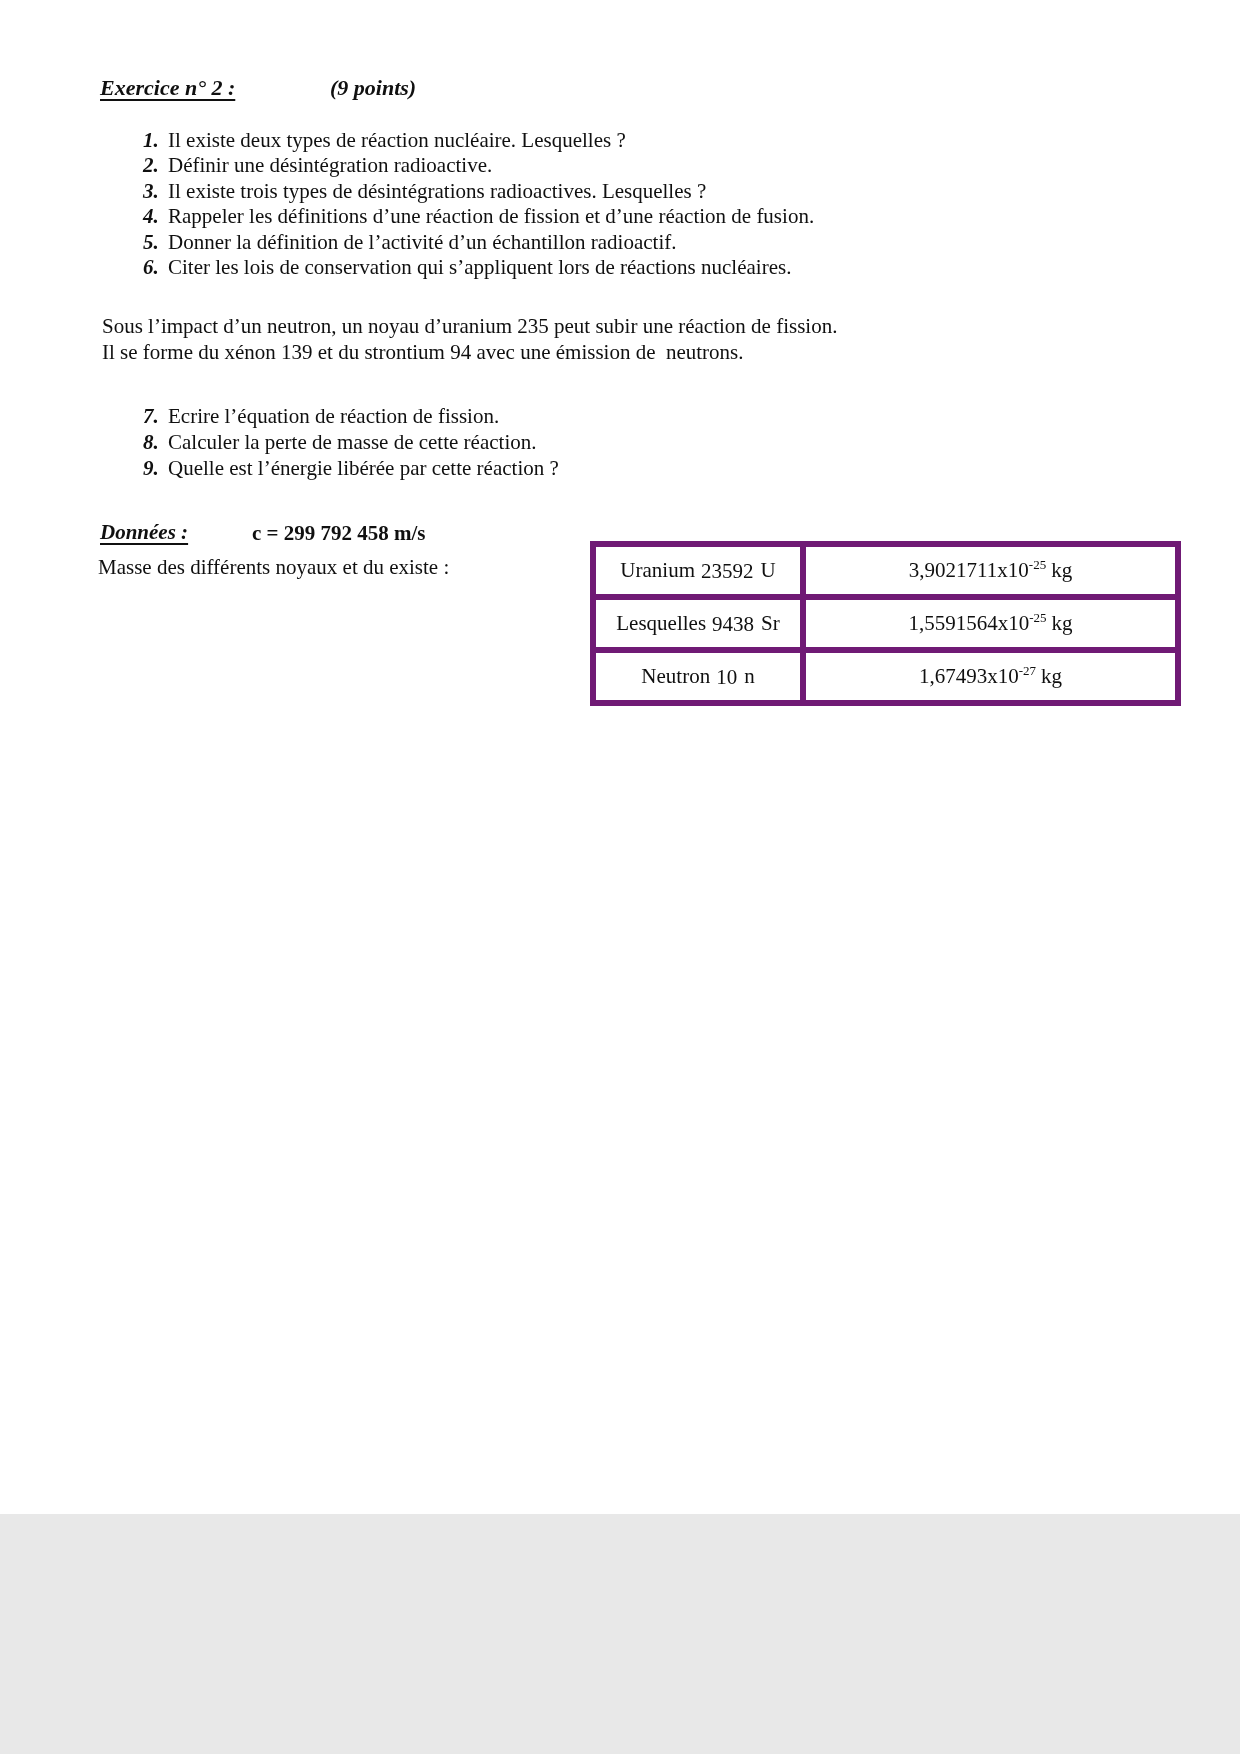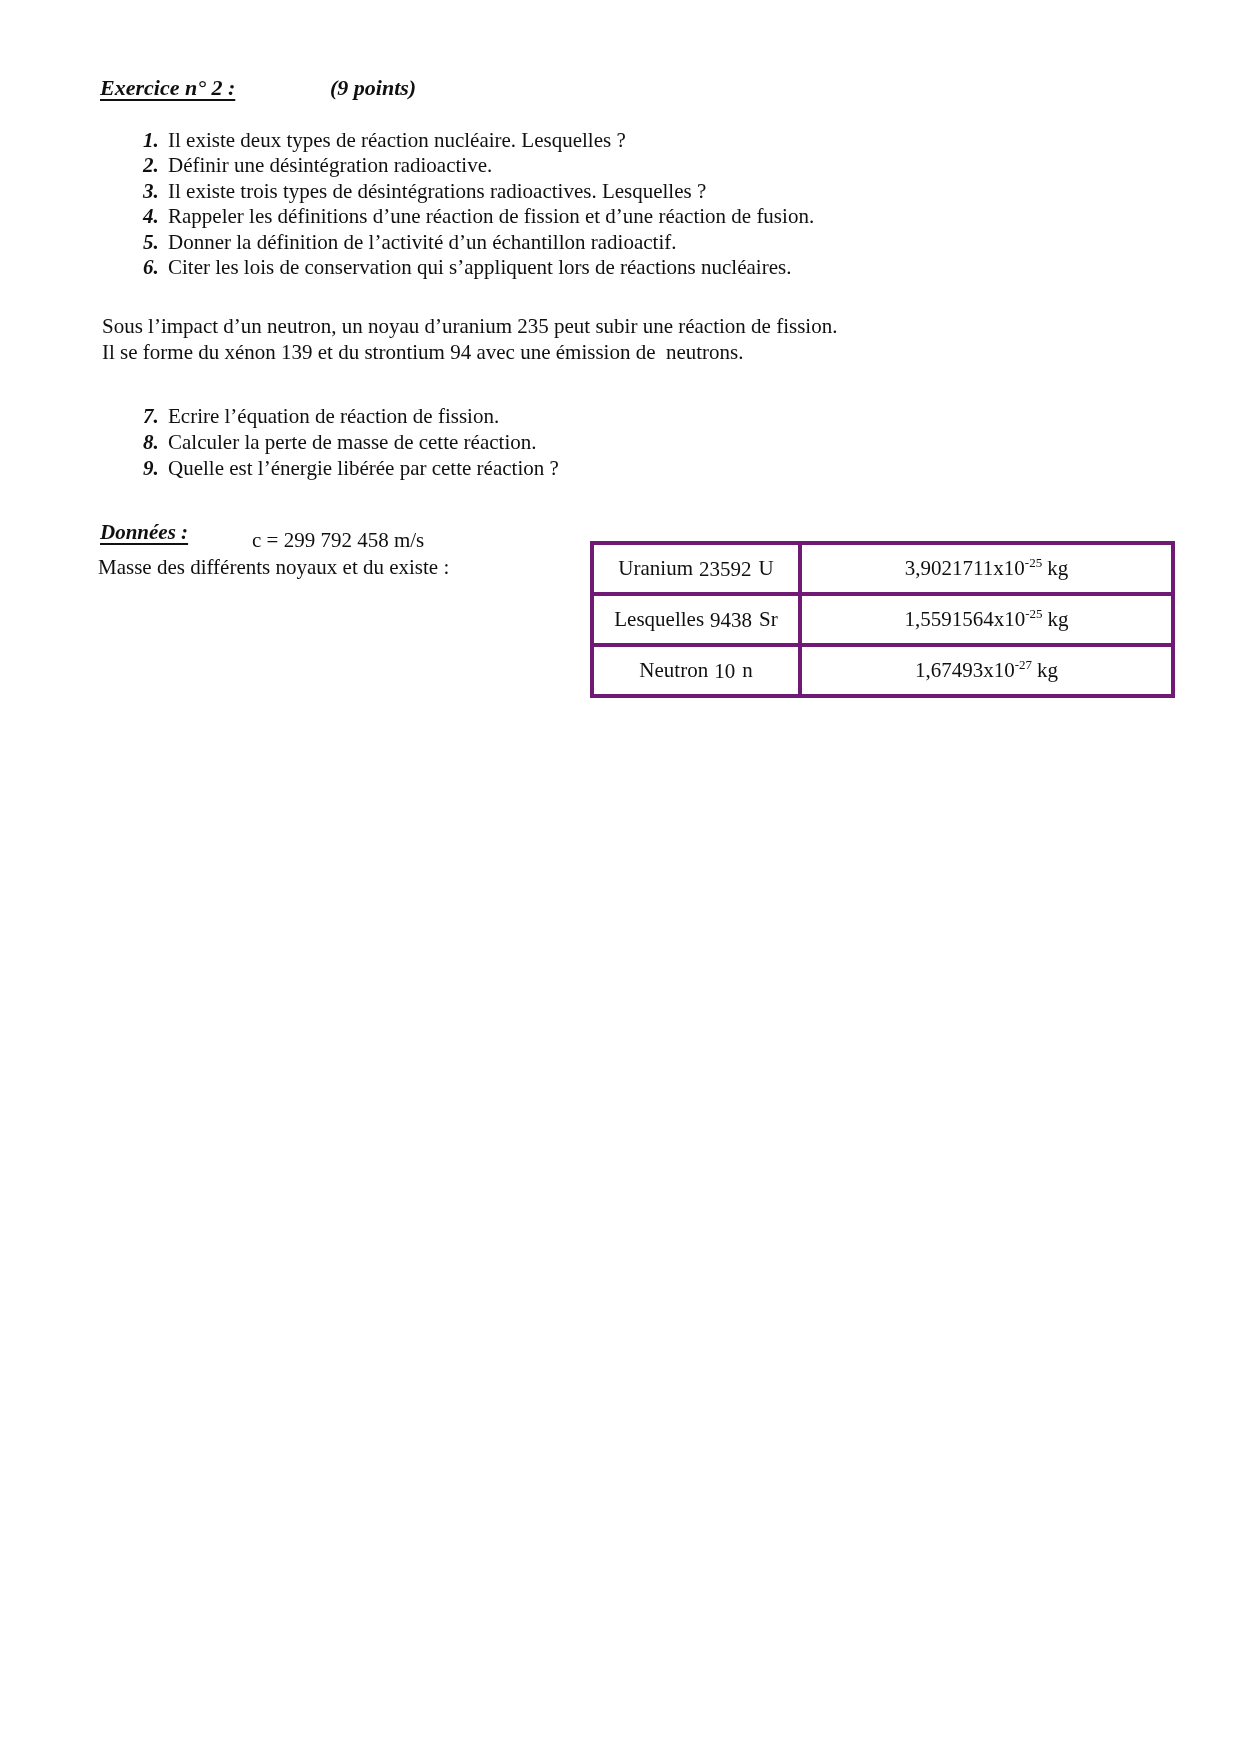--- a/index.html
+++ b/index.html
@@ -3,21 +3,21 @@
 <meta charset="utf-8">
 <style>
   html, body {
     margin: 0;
     padding: 0;
     background: #e8e8e8;
   }
   .doc {
     position: relative;
     width: 1240px;
-    height: 1754px;
+    height: 1514px;
     background: #ffffff;
     font-family: "Liberation Serif", "DejaVu Serif", serif;
     color: #101010;
     overflow: hidden;
   }
   .abs { position: absolute; }
 
   
   .title-row { top: 75px; left: 100px; font-size: 22px; font-weight: bold; font-style: italic; }
   .title-underline {
@@ -48,32 +48,32 @@
   
   .donnees-row { top: 520px; left: 100px; font-size: 21px; height: 26px; width: 600px; }
   .donnees-label {
     font-size: 21px;
     font-weight: bold;
     font-style: italic;
     text-decoration: underline;
     text-decoration-thickness: 2px;
     text-underline-offset: 4px;
   }
-  .c-value { position: absolute; left: 152px; top: 8px; white-space: nowrap; }
+  .c-value { position: absolute; left: 152px; top: 1px; white-space: nowrap; font-weight: bold; }
 
   .masses-intro { top: 555px; left: 98px; font-size: 21px; white-space: nowrap; }
 
   
   .mass-table-wrap { top: 541px; left: 590px; }
   table.mass-table {
     border-collapse: collapse;
     table-layout: fixed;
   }
   table.mass-table td {
-    border: 4px solid #701a75;
+    border: 6px solid #701a75;
     padding: 0;
     height: 47px;
     font-size: 21px;
     vertical-align: middle;
     overflow: visible;
   }
   td.nuclide-cell  { width: 204px; }
   td.value-cell    { width: 369px; text-align: center; white-space: nowrap; }
   .nuclide {
     display: flex;

